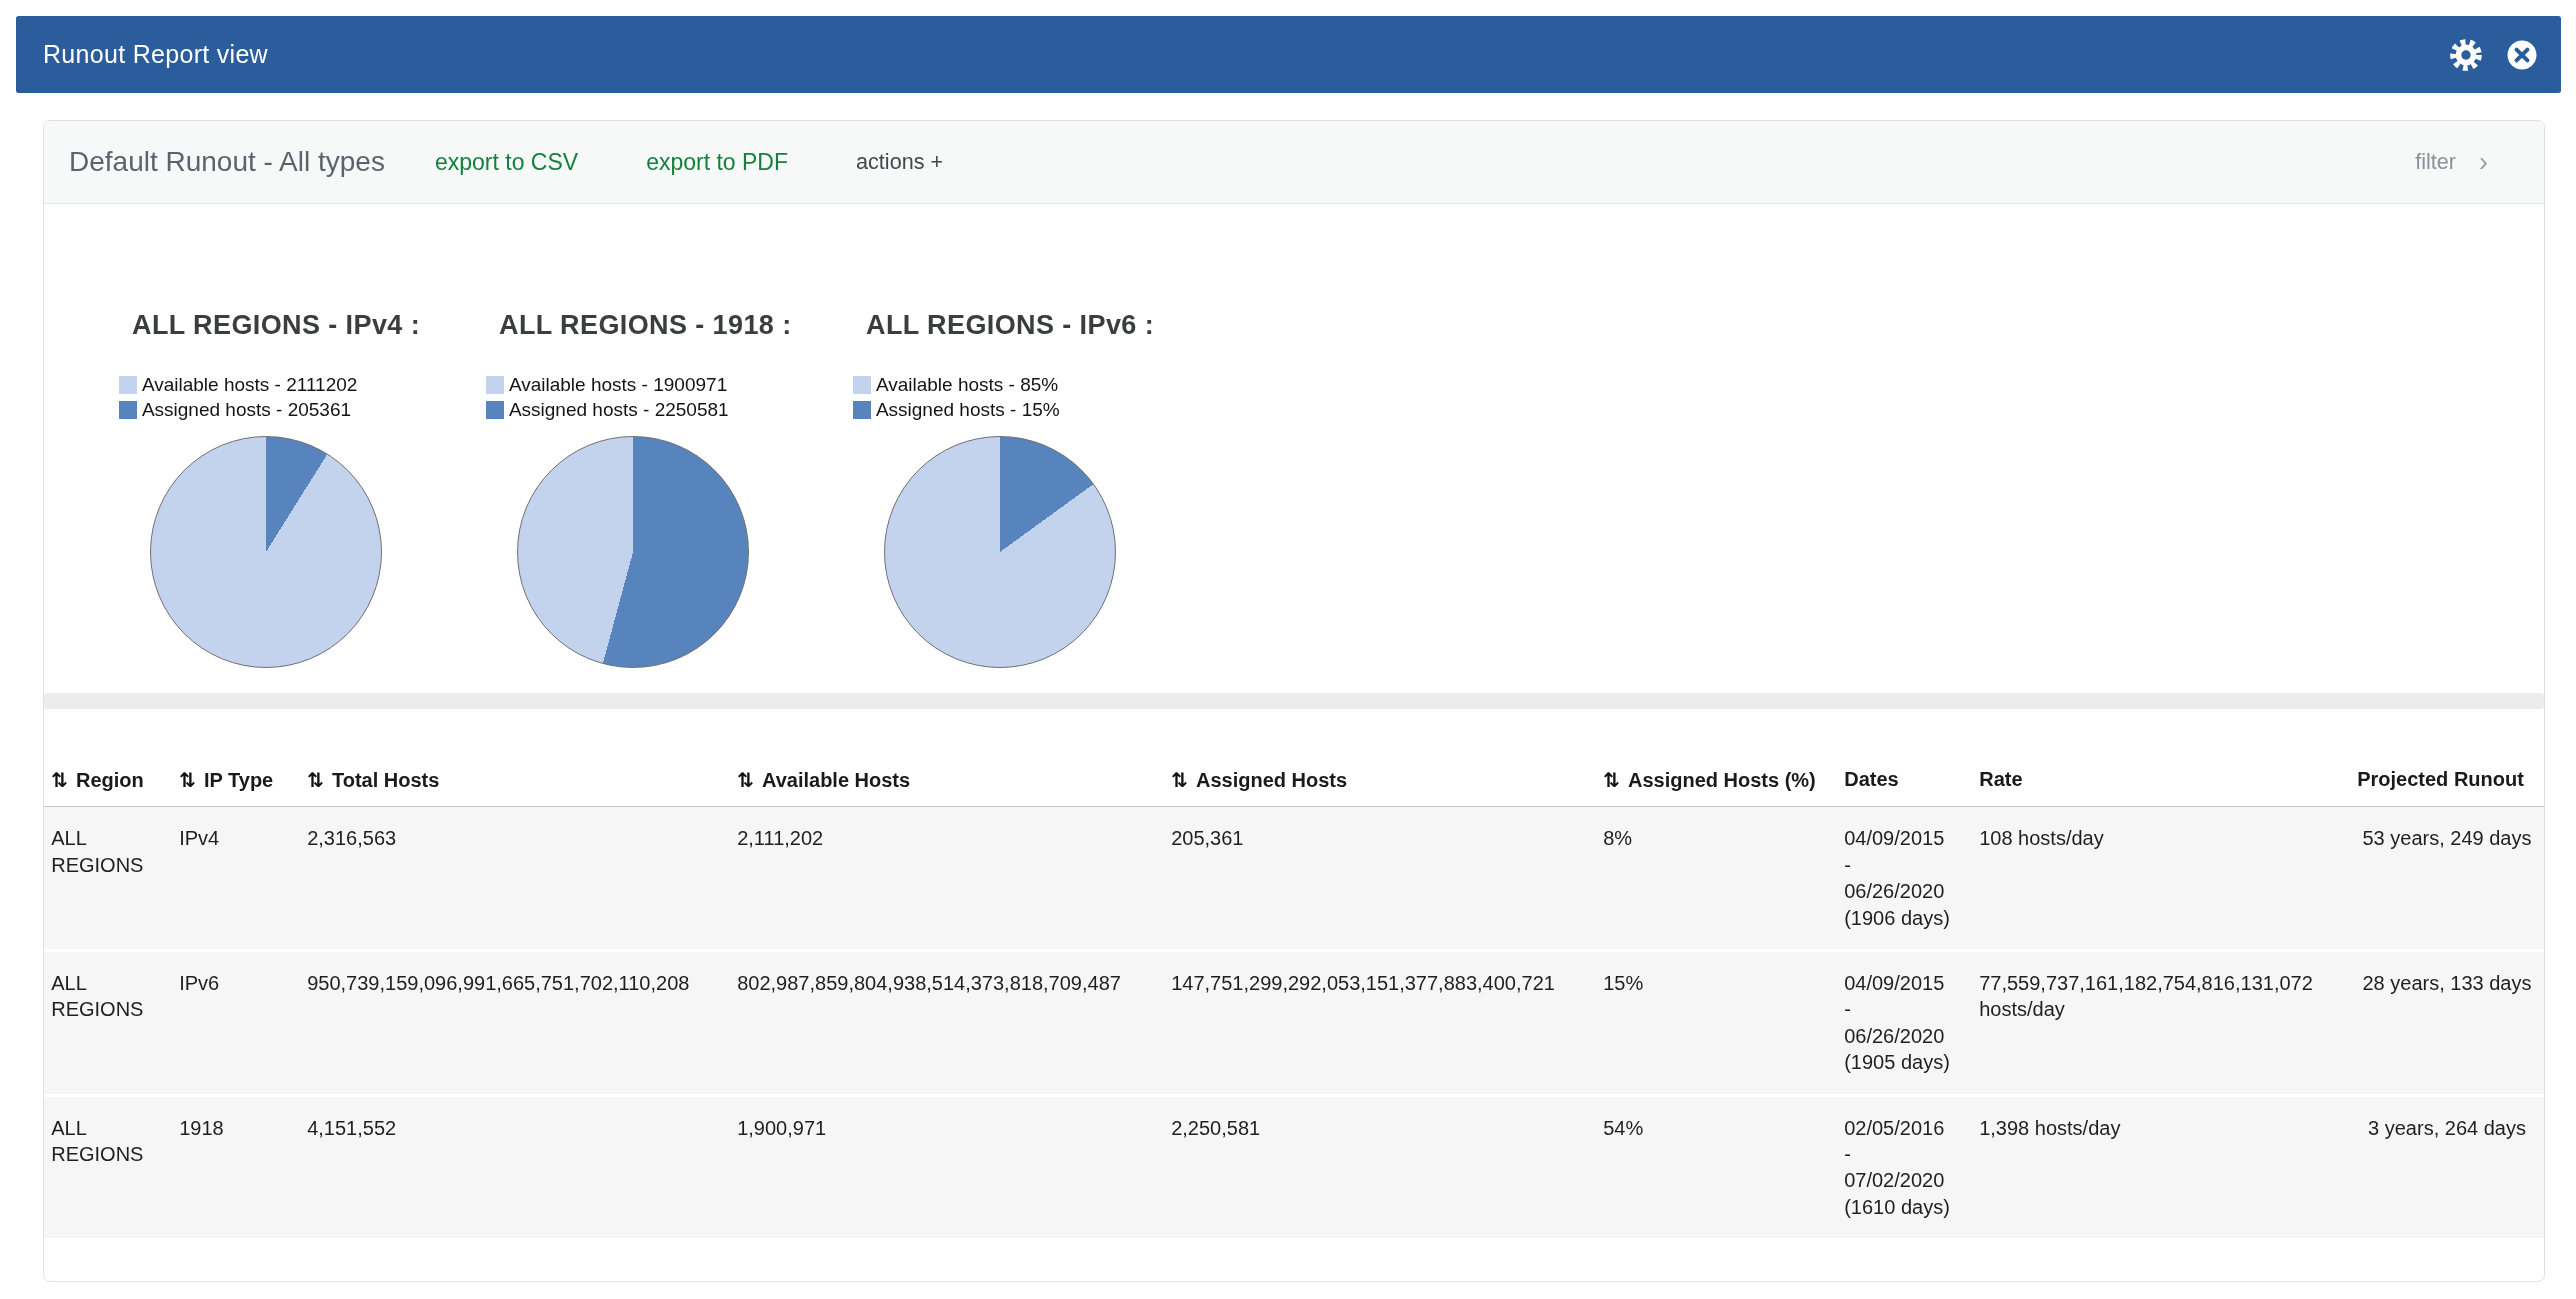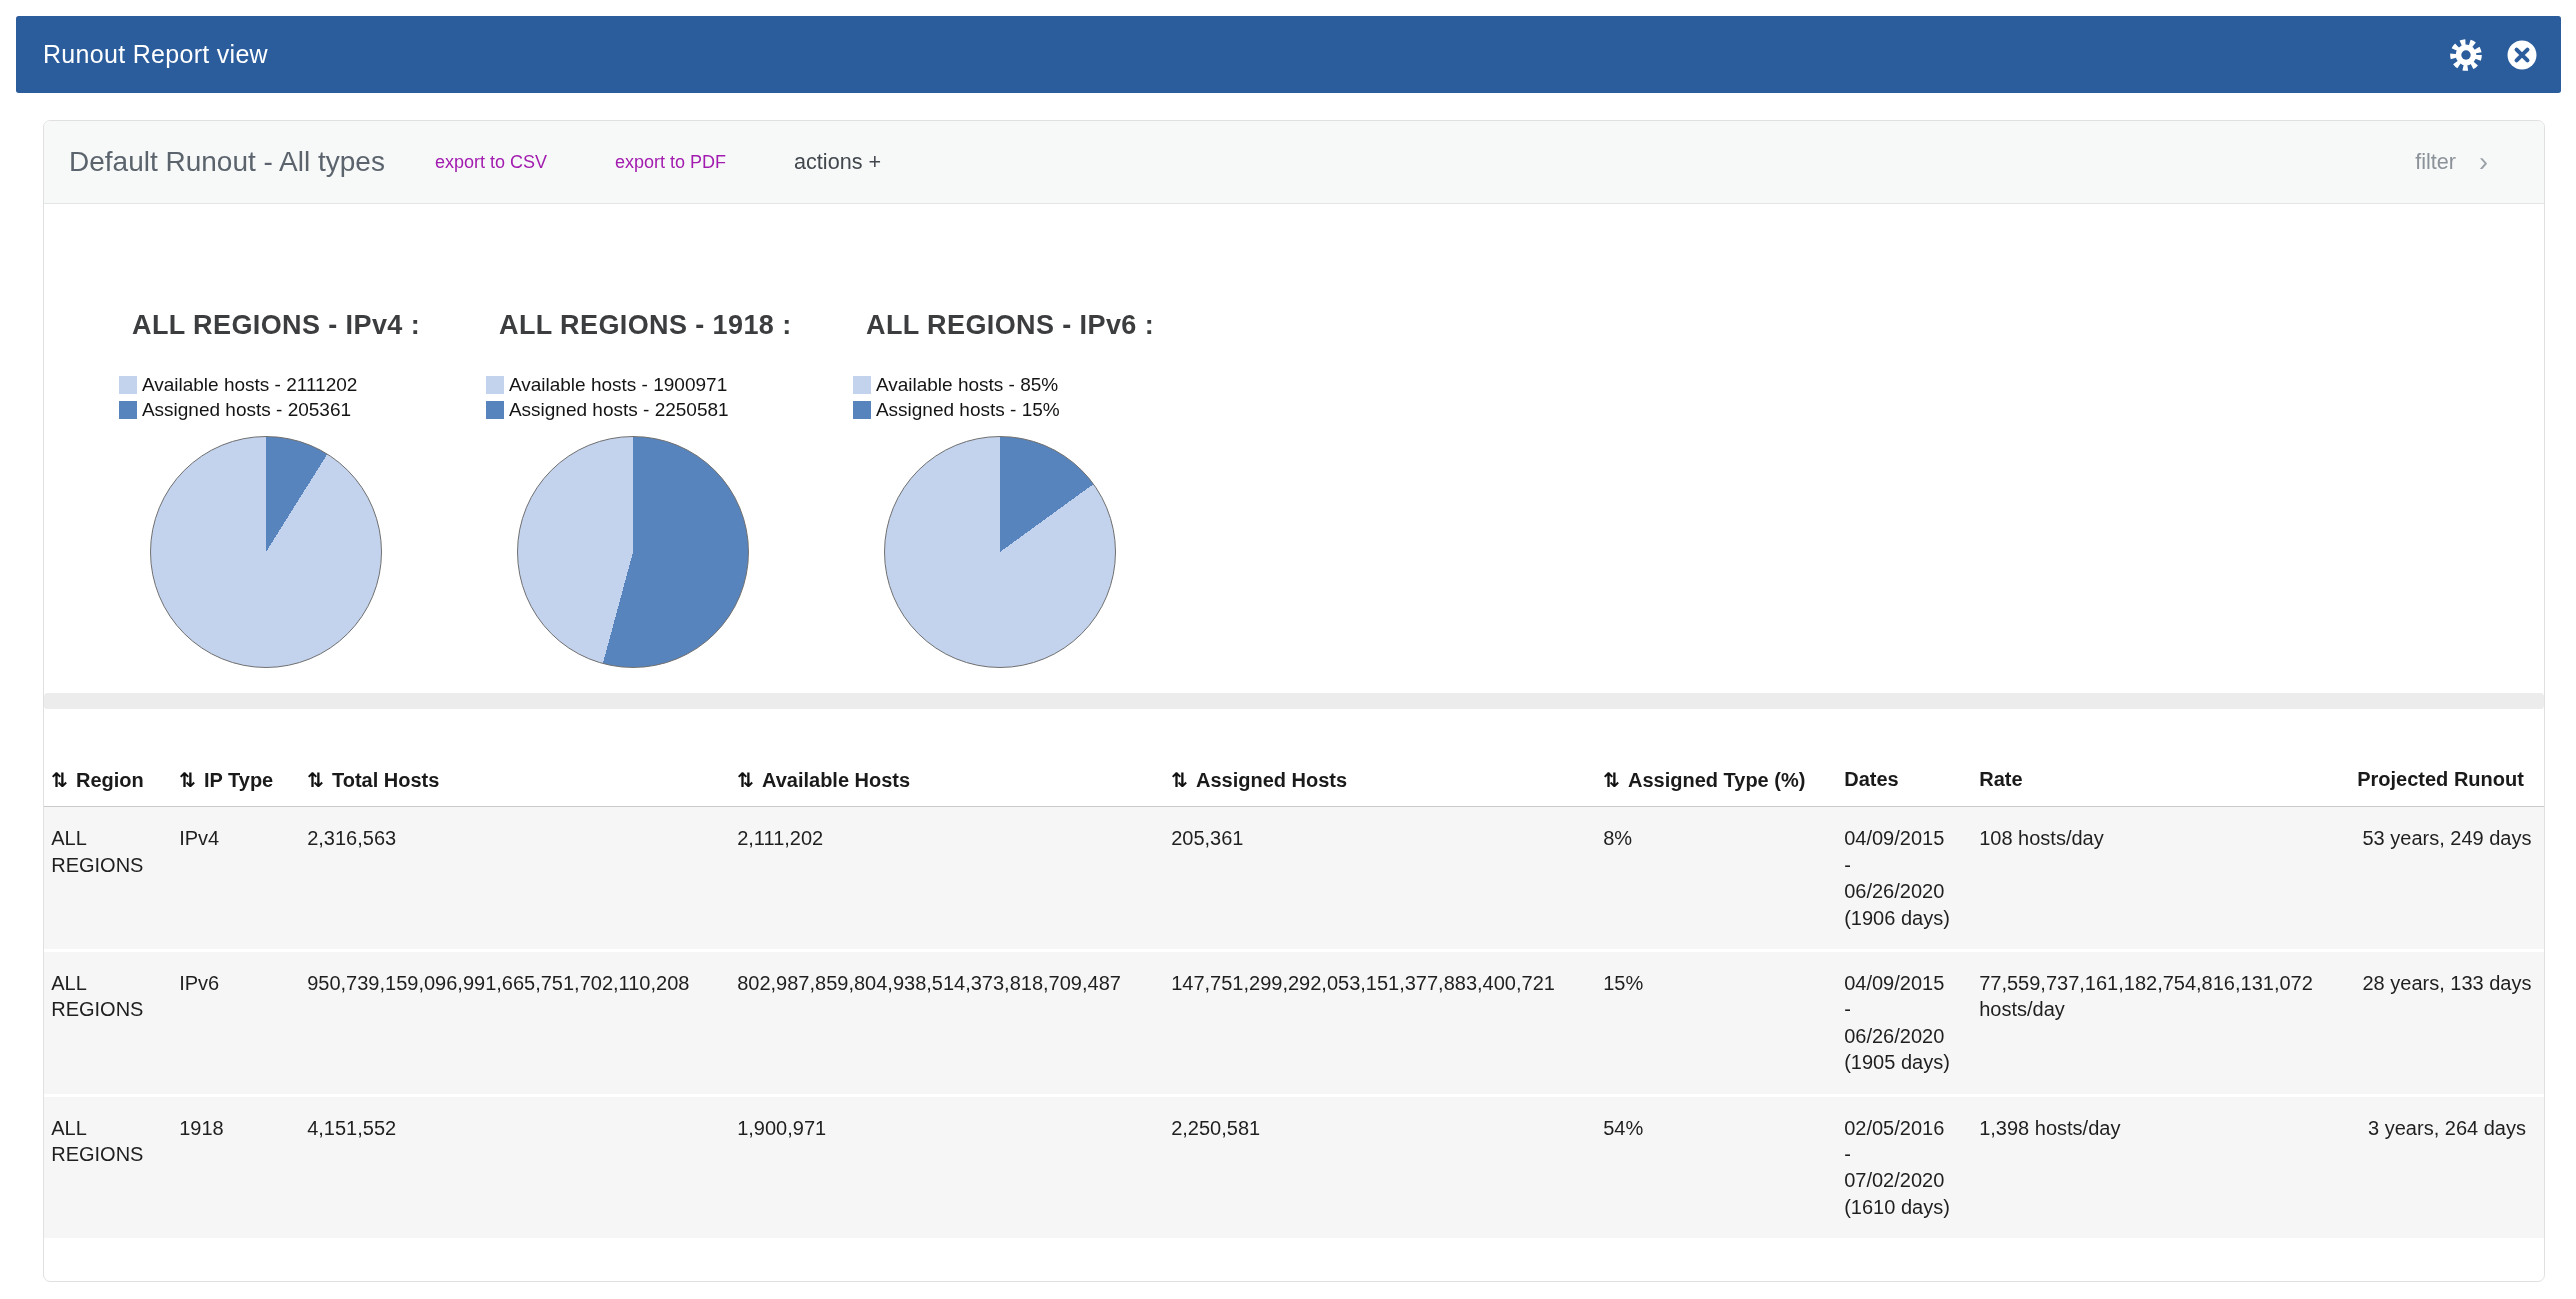--- a/index.html
+++ b/index.html
@@ -36,21 +36,21 @@
 
   
   .toolbar {
     background:#f7f8f8;
     border-bottom:0.9px solid #e4e5e6;
     height:83px;
     display:flex; align-items:center;
     padding:0 56px 0 25px;
   }
   .report-title { font-size:28px; color:#5b646d; margin-right:50px; }
-  .tb-link { font-size:18px; color:#a21caf; margin-right:68px; cursor:pointer; }
+  .tb-link { font-size:23px; color:#15803d; margin-right:68px; cursor:pointer; }
   .tb-actions { font-size:21.6px; color:#42484e; cursor:pointer; }
   .tb-filter { margin-left:auto; display:flex; align-items:flex-start; gap:23px;
                font-size:21.6px; color:#8b9299; cursor:pointer; }
   .chev { font-size:27px; line-height:1; color:#9aa1a7; }
 
   
   .charts { display:flex; padding:106px 0 0 70px; }
   .chart-group { width:367px; }
   .chart-title { font-size:27px; font-weight:bold; color:#3b3d3f;
                  padding-left:18px; margin:0 0 33px 0; letter-spacing:0.4px; }
@@ -184,21 +184,21 @@
         <col style="width:378px">
         <col>
     </colgroup>
     <thead>
       <tr>
         <th><span class="sort">⇅</span><span>Region</span></th>
         <th><span class="sort">⇅</span><span>IP Type</span></th>
         <th><span class="sort">⇅</span><span>Total Hosts</span></th>
         <th><span class="sort">⇅</span><span>Available Hosts</span></th>
         <th><span class="sort">⇅</span><span>Assigned Hosts</span></th>
-        <th><span class="sort">⇅</span><span>Assigned Type (%)</span></th>
+        <th><span class="sort">⇅</span><span>Assigned Hosts (%)</span></th>
         <th><span>Dates</span></th>
         <th><span>Rate</span></th>
         <th class="col-projected"><span>Projected Runout</span></th>
       </tr>
     </thead>
     <tbody>
       <tr>
         <td>ALL REGIONS</td>
         <td>IPv4</td>
         <td>2,316,563</td>

